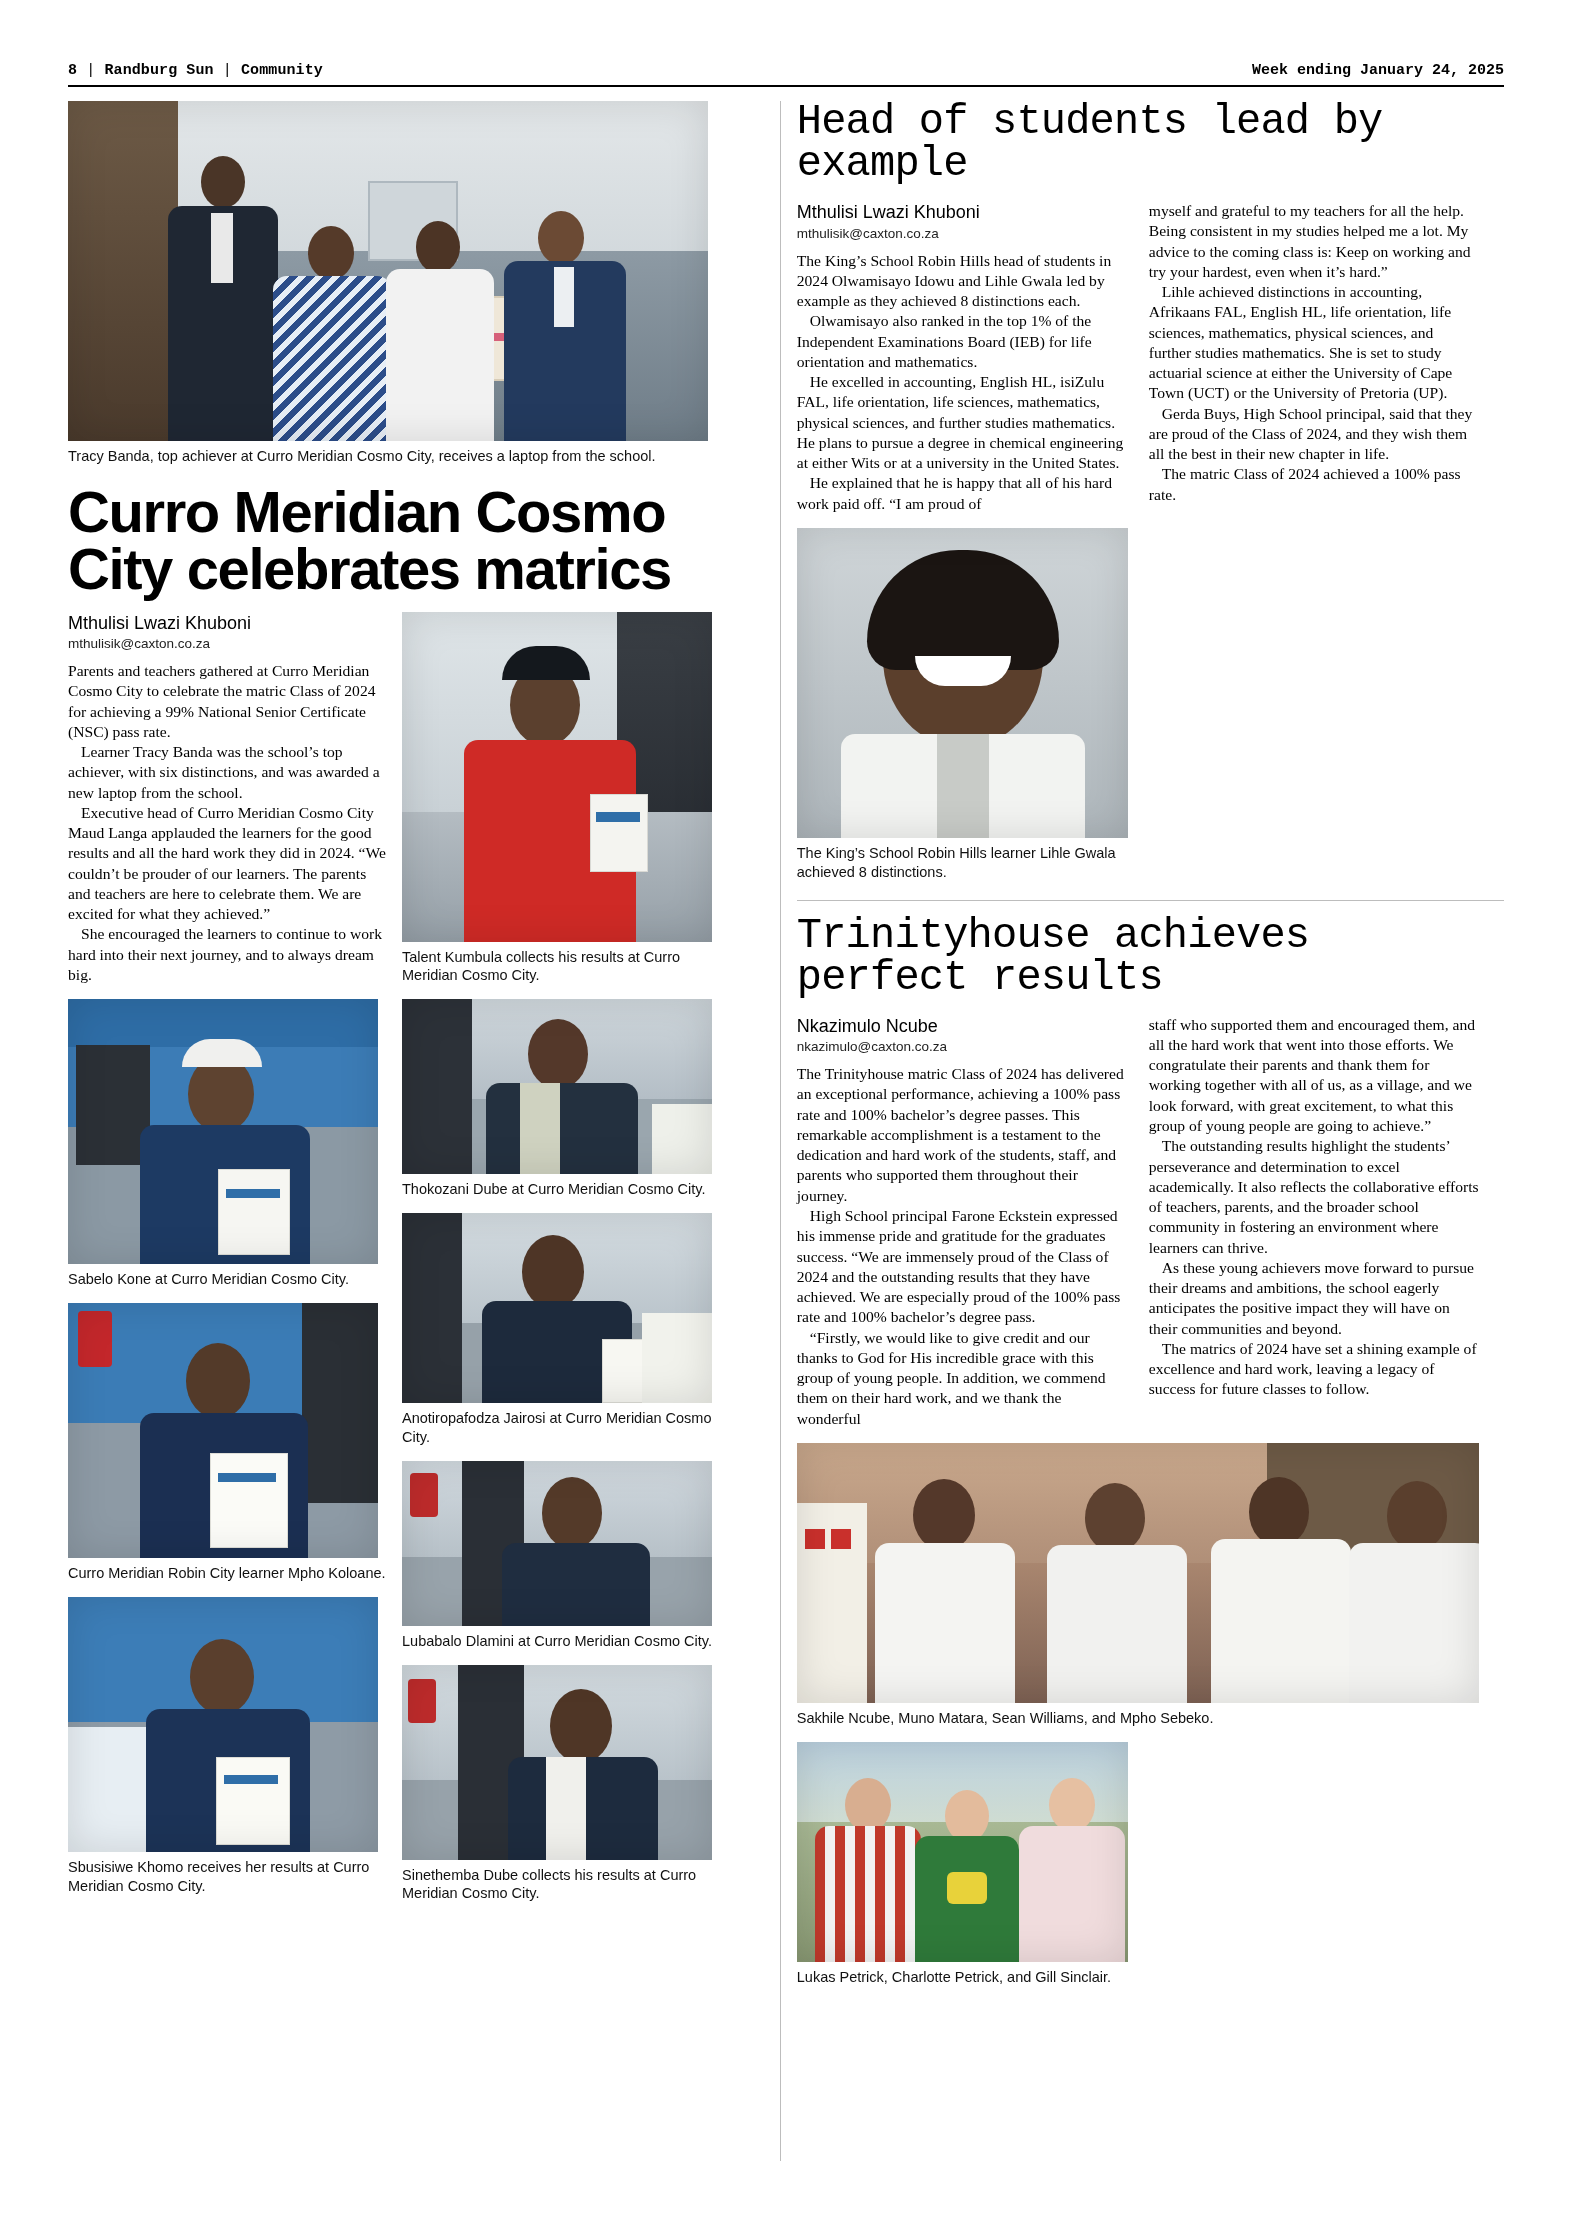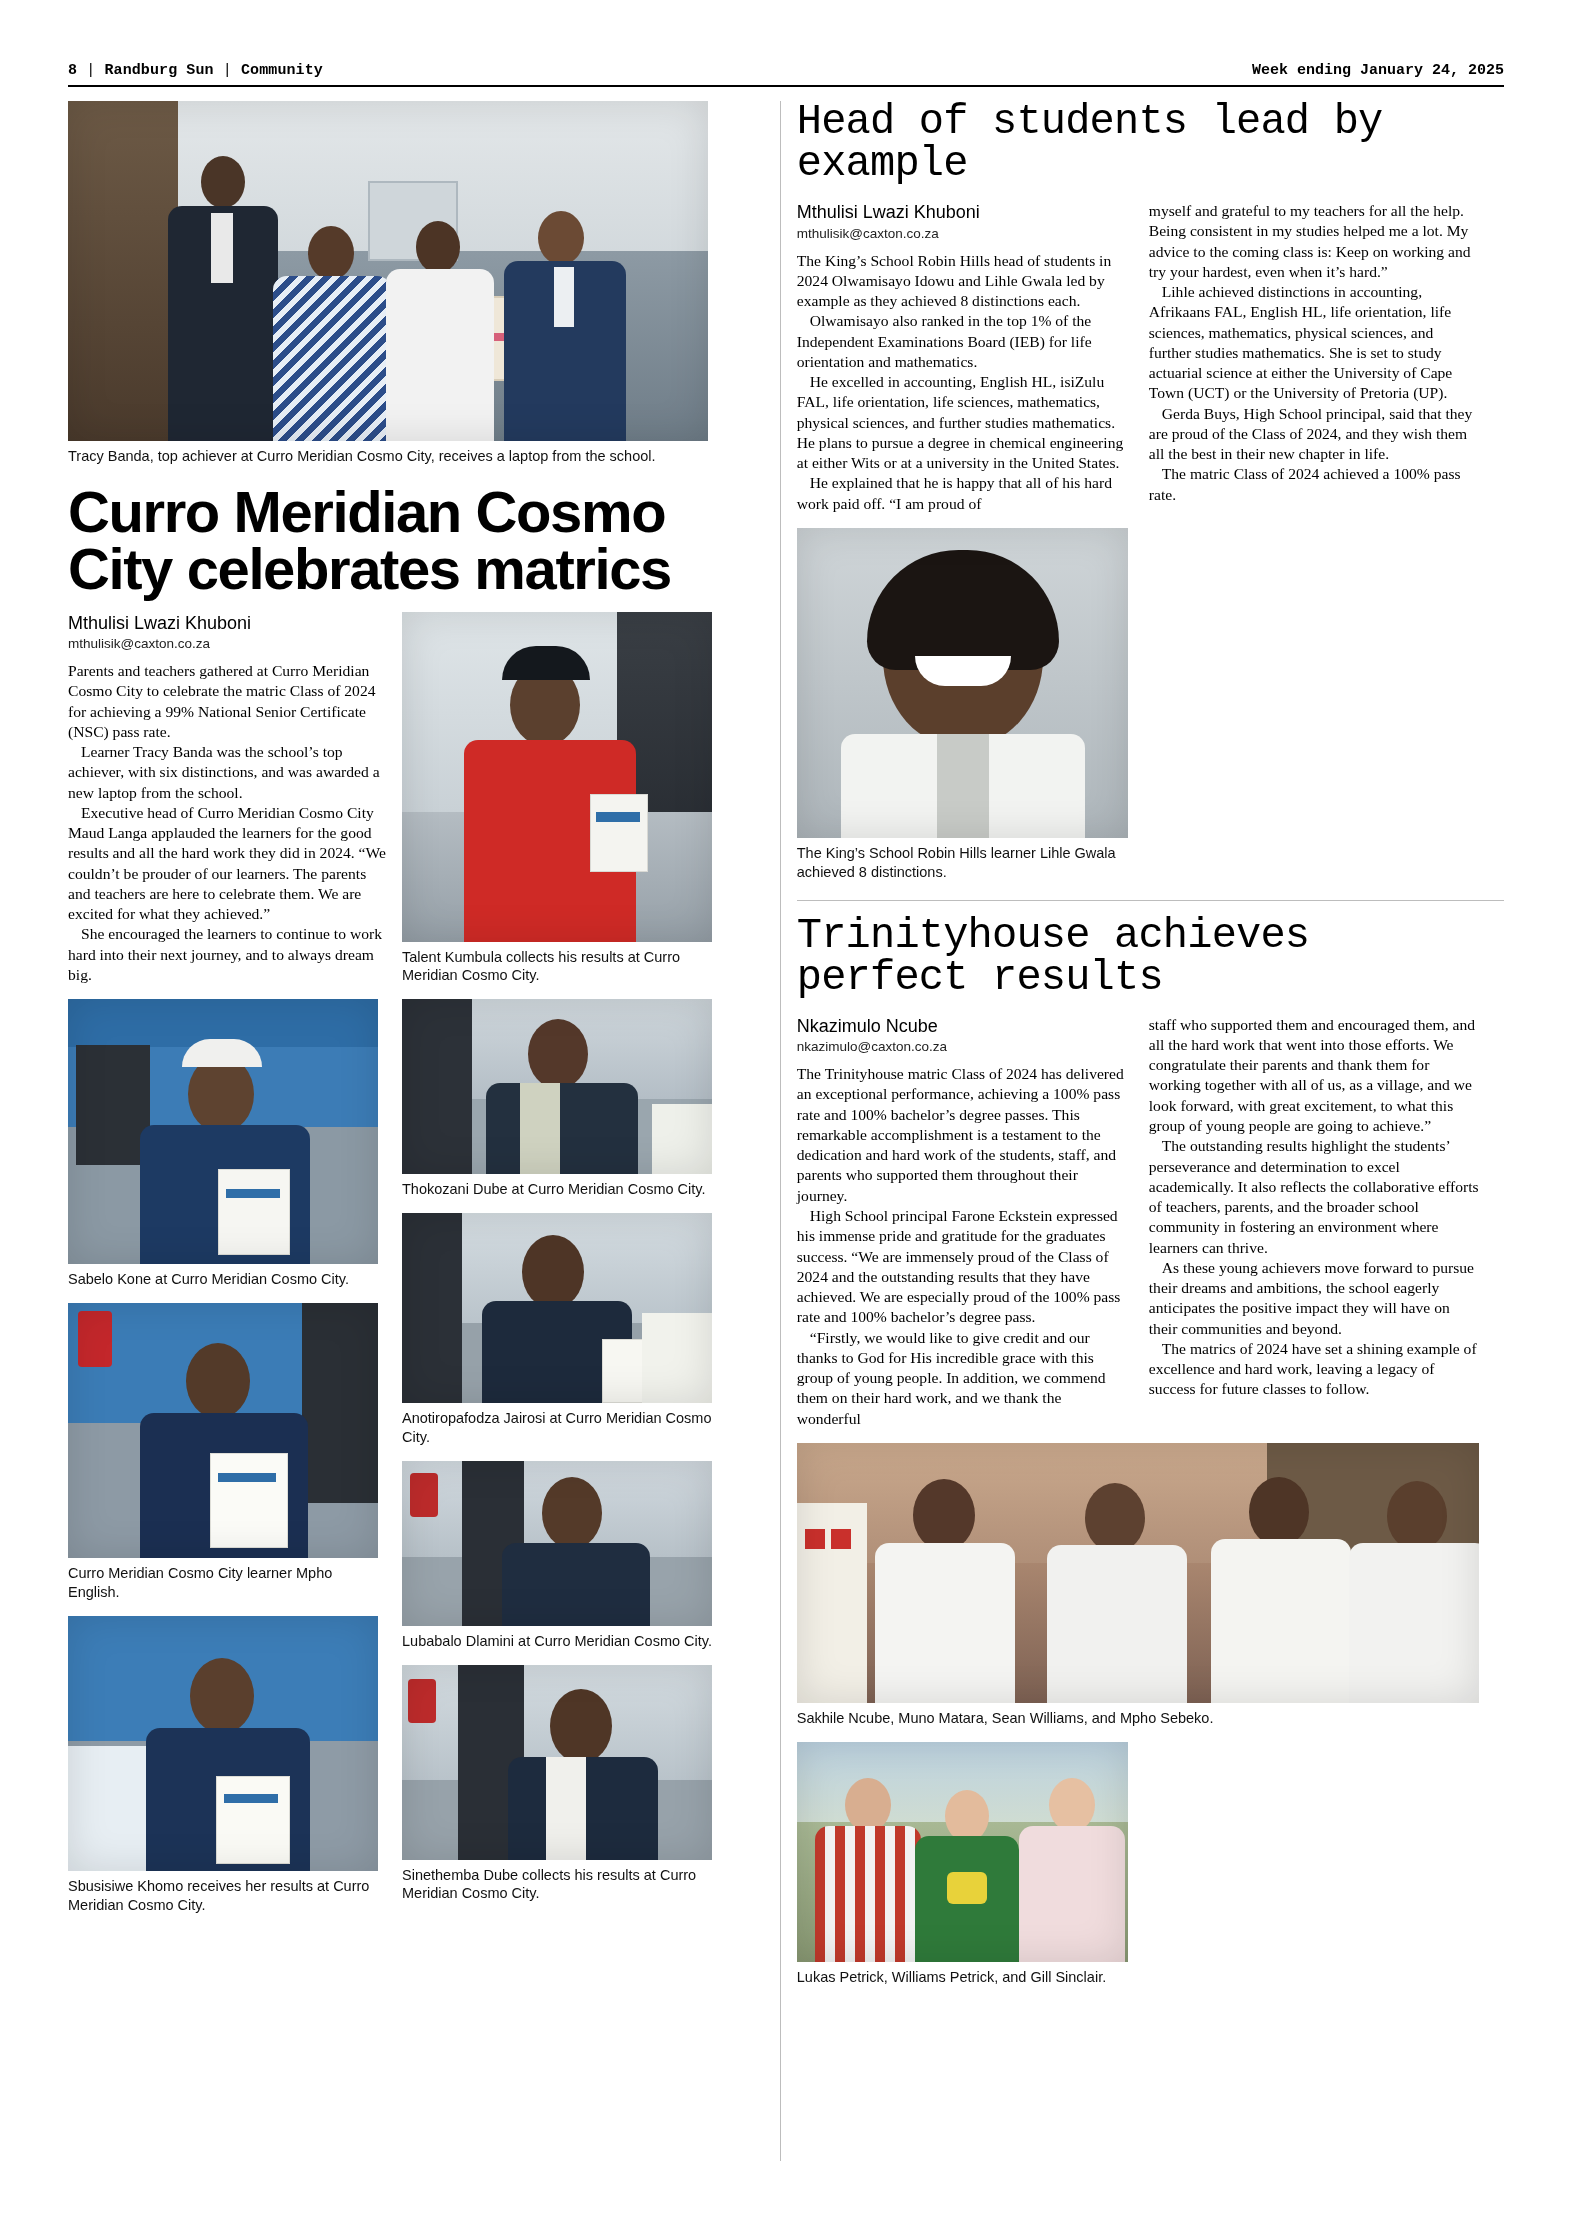--- a/index.html
+++ b/index.html
@@ -227,21 +227,21 @@
               <div class="ph" style="left:0;top:0;width:310px;height:120px;background:#3b7cb6"></div>
               <div class="ph" style="left:0;top:120px;width:310px;height:135px;background:#8d9aa5"></div>
               <div class="ph" style="left:10px;top:8px;width:34px;height:56px;background:#c3272b;border-radius:4px"></div>
               <div class="ph" style="left:234px;top:0;width:76px;height:200px;background:#2a2f35"></div>
               <div class="person-head" style="left:118px;top:40px;width:64px;height:76px;background:#533a29"></div>
               <div class="torso" style="left:72px;top:110px;width:168px;height:145px;background:#1b2f52"></div>
               <div class="ph" style="left:142px;top:150px;width:78px;height:95px;background:#fbfbf7;border:1px solid #dedeD8"></div>
               <div class="ph" style="left:150px;top:170px;width:58px;height:9px;background:#2f6ea8"></div>
               <div class="vign"></div>
             </div>
-            <div class="cap">Curro Meridian Cosmo City learner Mpho English.</div>
+            <div class="cap">Curro Meridian Robin City learner Mpho Koloane.</div>
           </div>
 
           <div class="photo-block">
             <div class="photo grad-blue" style="width:310px;height:255px">
               <div class="ph" style="left:0;top:0;width:310px;height:125px;background:#3c7db7"></div>
               <div class="ph" style="left:0;top:125px;width:310px;height:130px;background:#8e9ba6"></div>
               <div class="ph" style="left:0;top:130px;width:86px;height:125px;background:#e7eef3"></div>
               <div class="person-head" style="left:122px;top:42px;width:64px;height:76px;background:#5a3f2d"></div>
               <div class="torso" style="left:78px;top:112px;width:164px;height:143px;background:#1c3357"></div>
               <div class="ph" style="left:148px;top:160px;width:74px;height:88px;background:#fafaf5;border:1px solid #dcdcd6"></div>
@@ -406,19 +406,19 @@
             <div class="ph" style="left:0;top:80px;width:331px;height:140px;background:linear-gradient(180deg,#a8b894,#8a9a74)"></div>
             <div class="person-head" style="left:48px;top:36px;width:46px;height:54px;background:#d8ae90"></div>
             <div class="torso" style="left:18px;top:84px;width:106px;height:136px;background:repeating-linear-gradient(90deg,#c0392b 0 10px,#f2f2f2 10px 20px)"></div>
             <div class="person-head" style="left:148px;top:48px;width:44px;height:52px;background:#e3bb9c"></div>
             <div class="torso" style="left:118px;top:94px;width:104px;height:126px;background:#2f7a3a"></div>
             <div class="ph" style="left:150px;top:130px;width:40px;height:32px;background:#e8d23a;border-radius:6px"></div>
             <div class="person-head" style="left:252px;top:36px;width:46px;height:54px;background:#e6c0a2"></div>
             <div class="torso" style="left:222px;top:84px;width:106px;height:136px;background:#f0dcdd"></div>
             <div class="vign"></div>
           </div>
-          <div class="cap">Lukas Petrick, Williams Petrick, and Gill Sinclair.</div>
+          <div class="cap">Lukas Petrick, Charlotte Petrick, and Gill Sinclair.</div>
         </div>
       </div>
 
     </div>
   </div>
 </div>
 
 </body></html>

